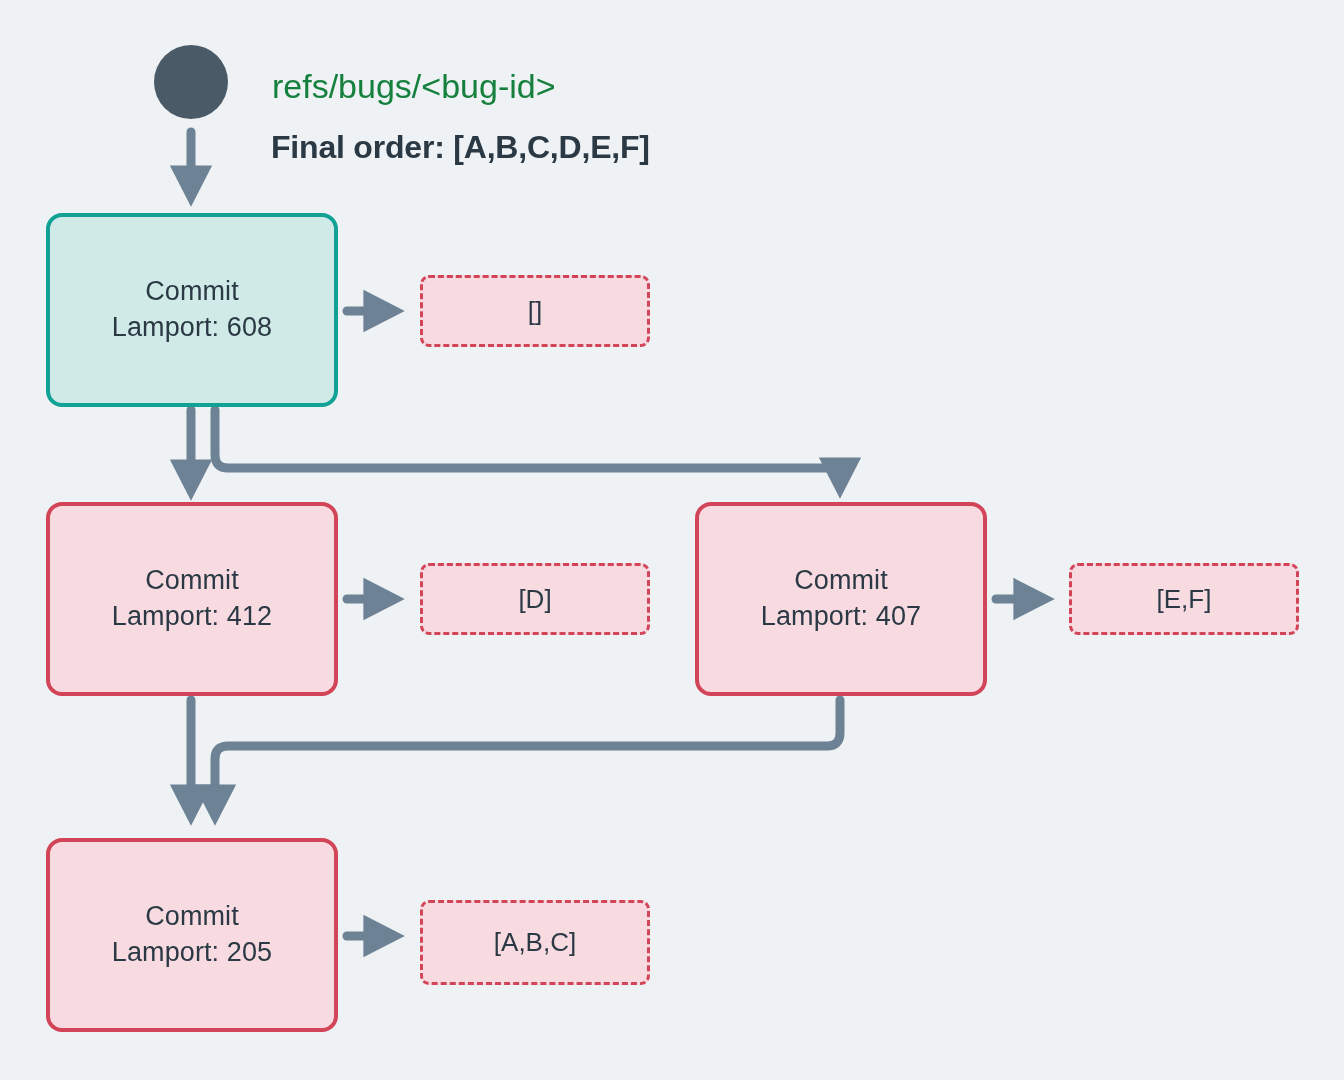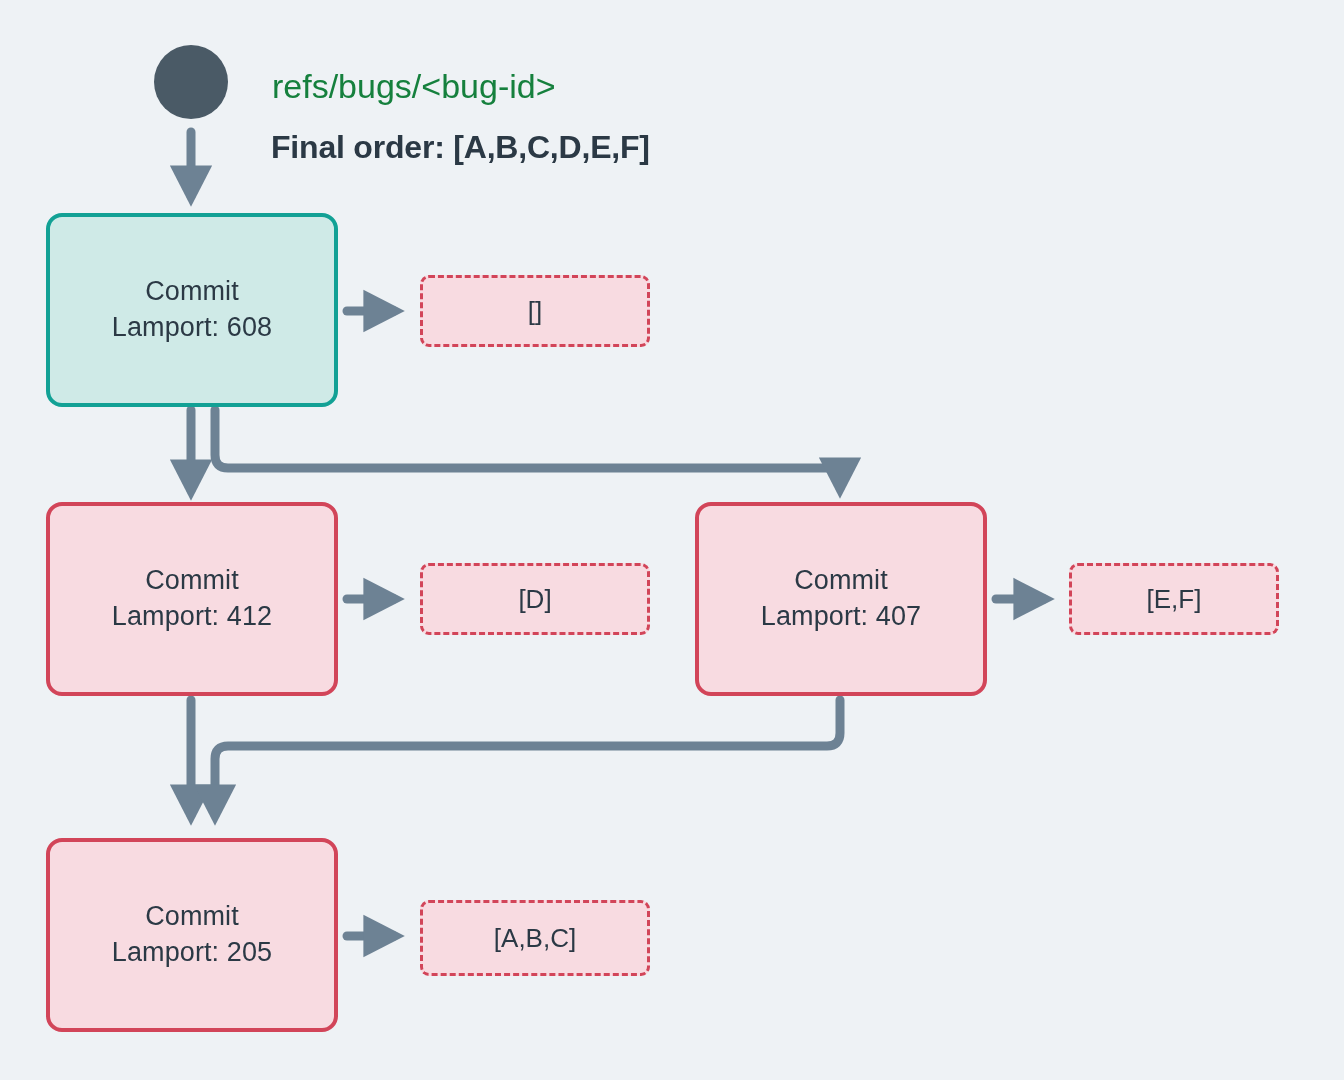--- a/index.html
+++ b/index.html
@@ -140,26 +140,26 @@
 
   <div class="node-pending" style="left:420px; top:563px; width:230px; height:72px;">
     <div class="line">[D]</div>
   </div>
 
   <div class="node node-commit" style="left:695px; top:502px; width:292px; height:194px;">
     <div class="line">Commit</div>
     <div class="line">Lamport: 407</div>
   </div>
 
-  <div class="node-pending" style="left:1069px; top:563px; width:210px; height:72px;">
+  <div class="node-pending" style="left:1069px; top:563px; width:230px; height:72px;">
     <div class="line">[E,F]</div>
   </div>
 
   <div class="node node-commit" style="left:46px; top:838px; width:292px; height:194px;">
     <div class="line">Commit</div>
     <div class="line">Lamport: 205</div>
   </div>
 
-  <div class="node-pending" style="left:420px; top:900px; width:230px; height:76px;">
+  <div class="node-pending" style="left:420px; top:900px; width:230px; height:85px;">
     <div class="line">[A,B,C]</div>
   </div>
 
 </div>
 
 </body></html>

